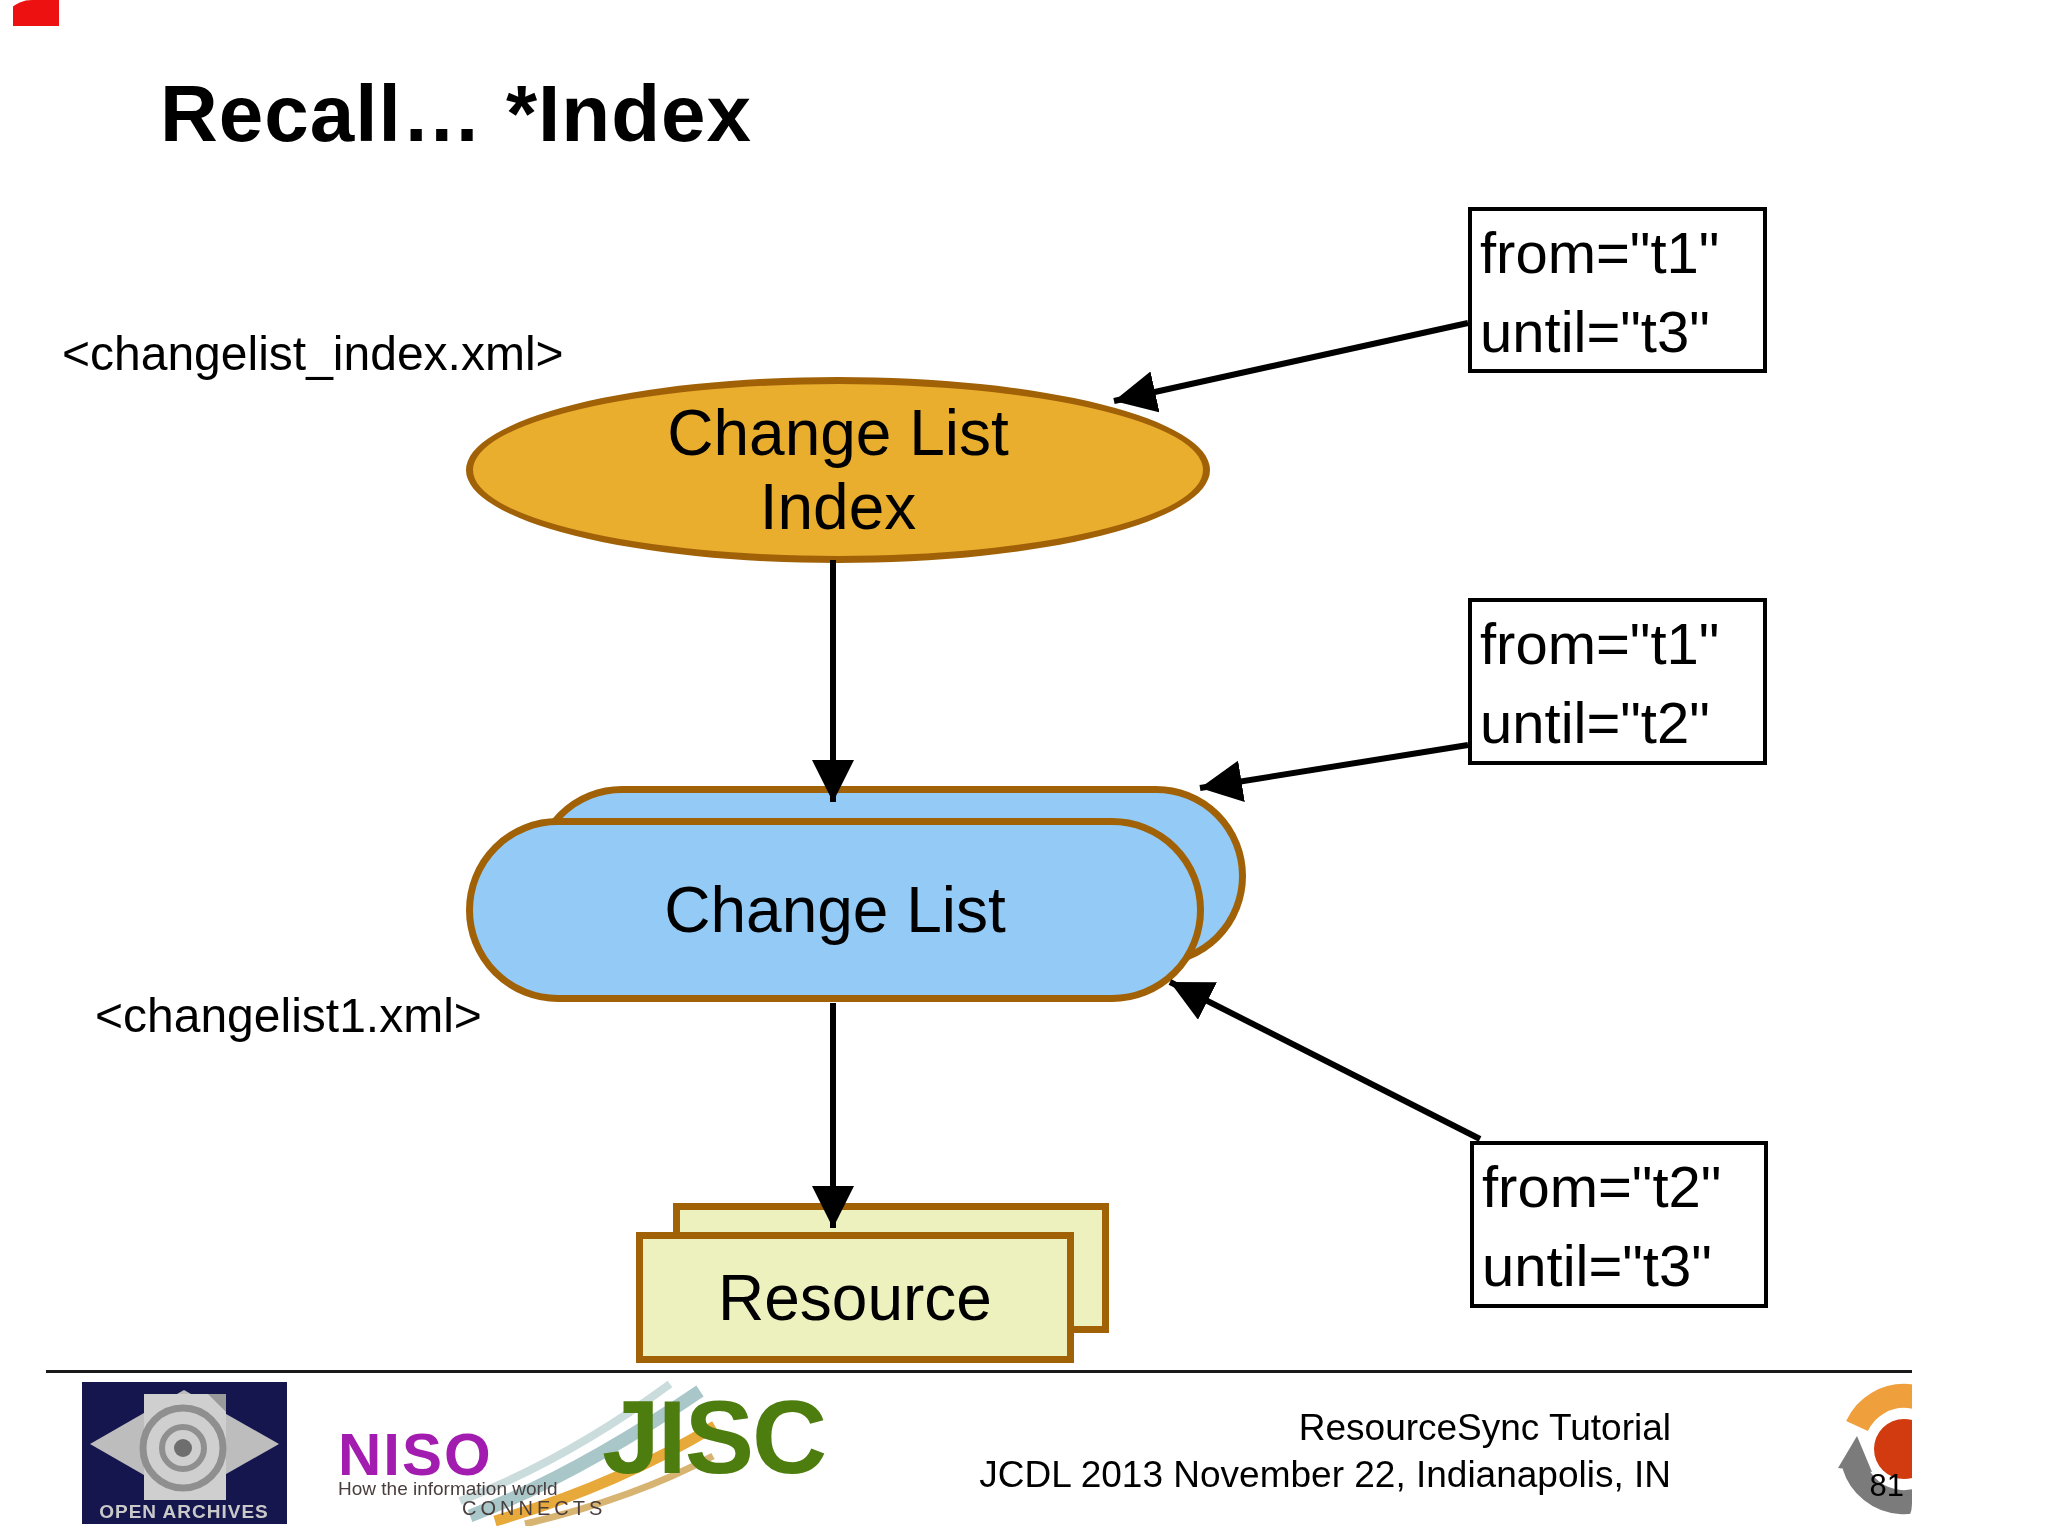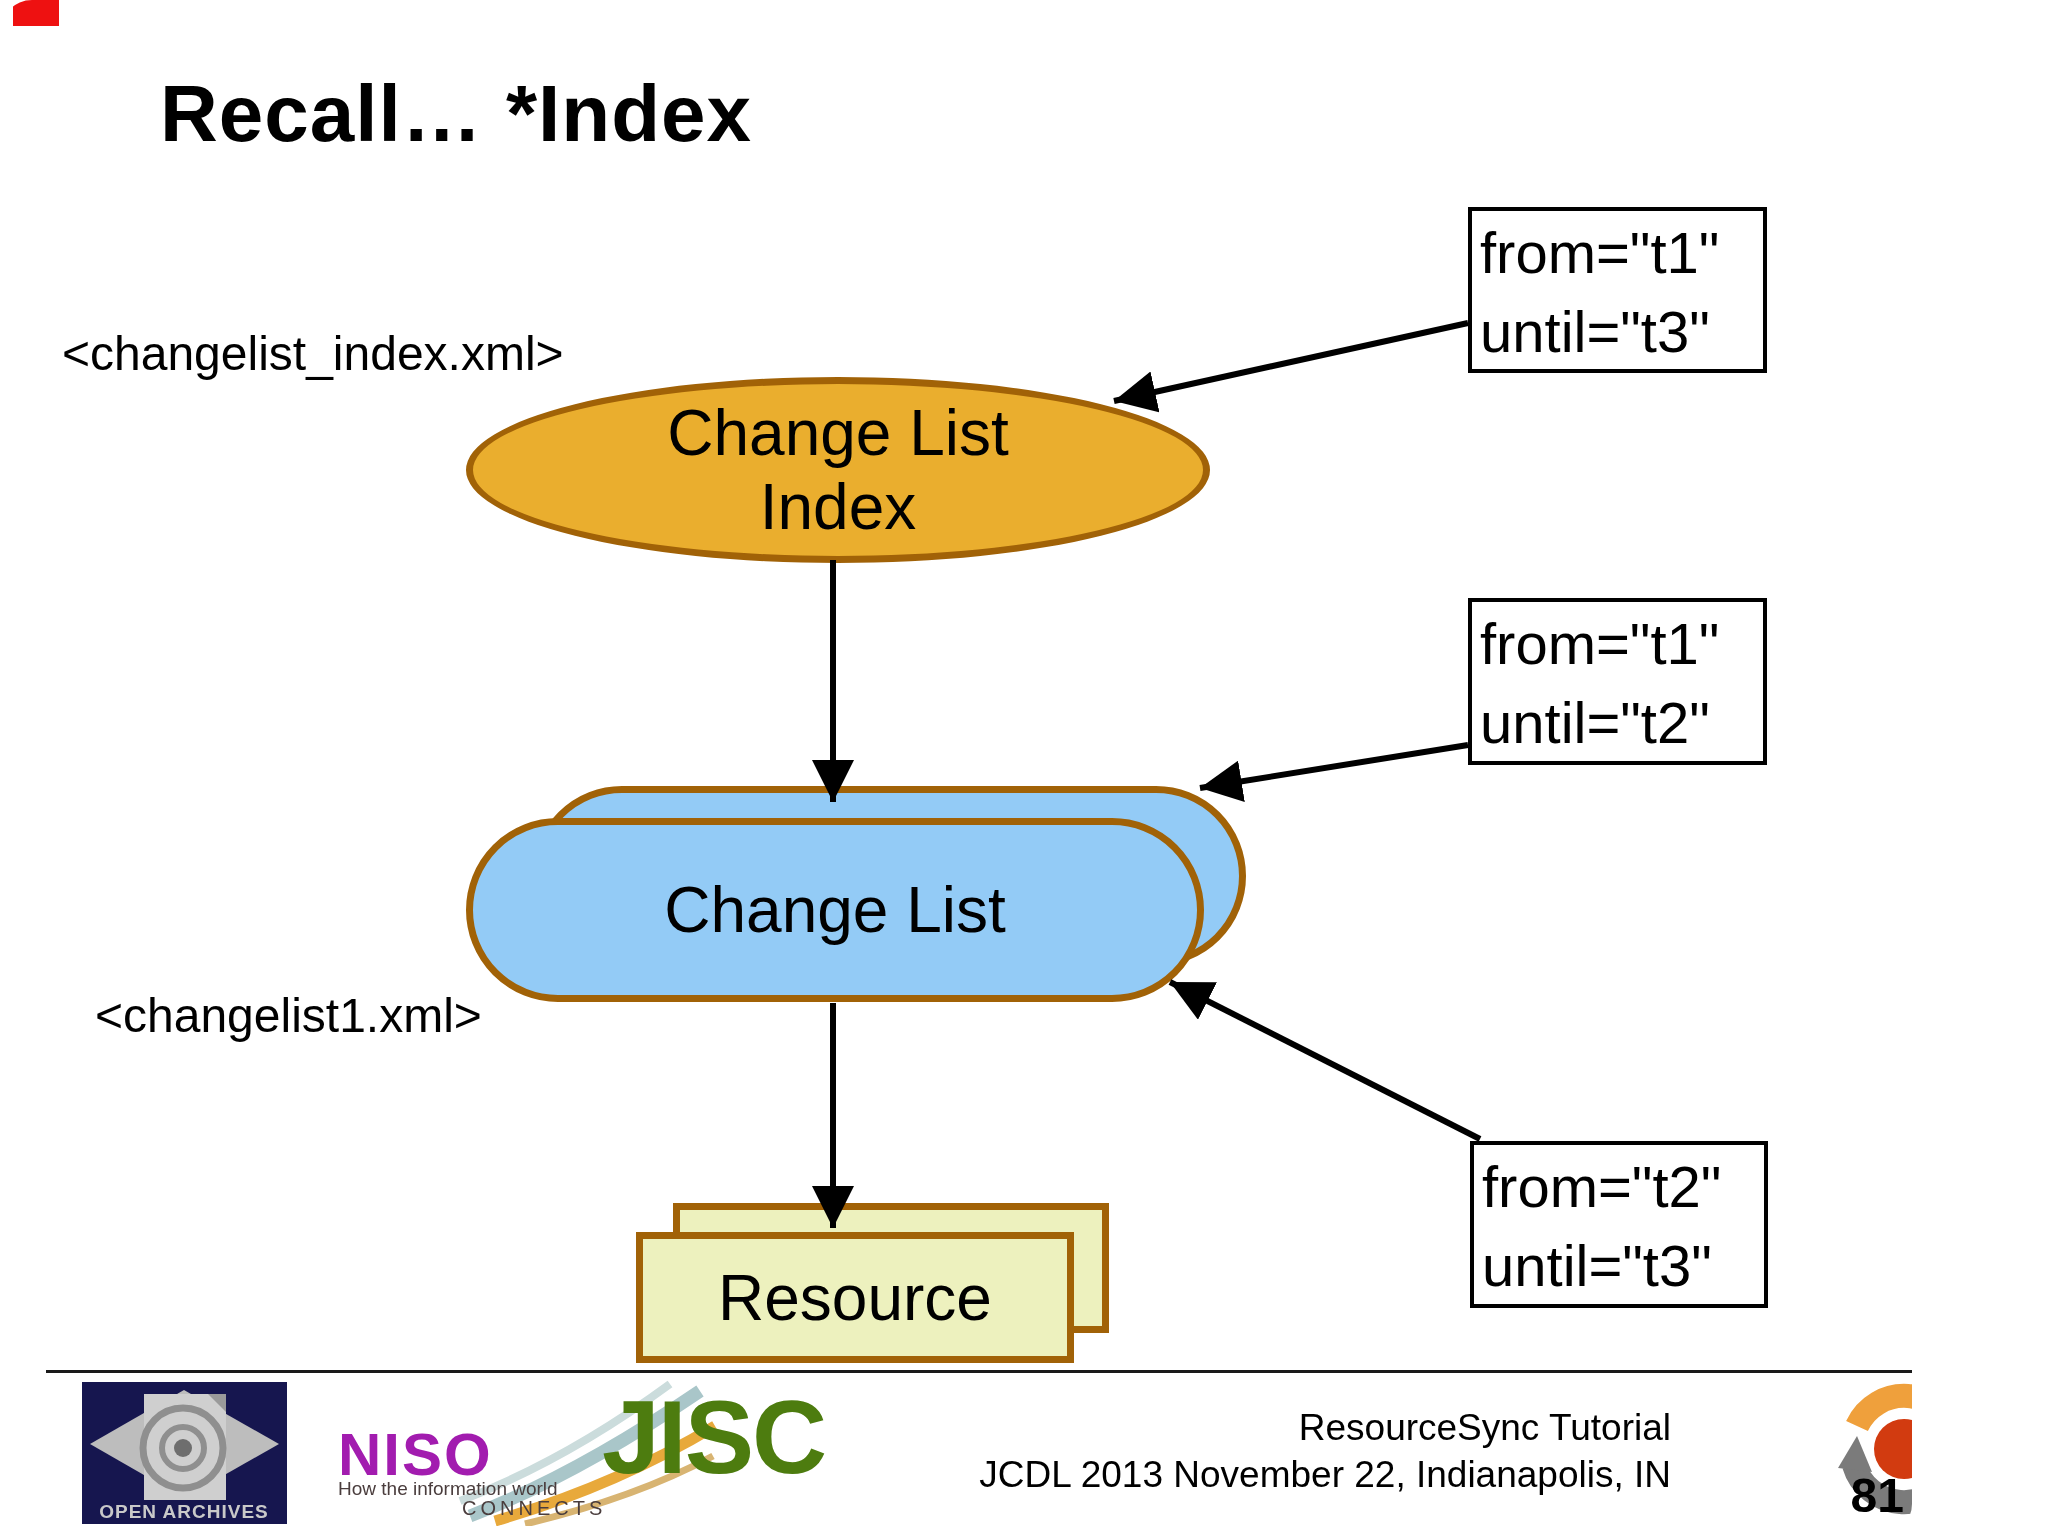--- a/index.html
+++ b/index.html
@@ -35,21 +35,21 @@
   
   .footer-rule{position:absolute;left:46px;top:1370px;width:1968px;border-top:3px solid #1a1a1a;}
   .oa-logo{position:absolute;left:82px;top:1382px;}
   .niso-swoosh{position:absolute;left:455px;top:1376px;}
   .niso-name{position:absolute;left:338px;top:1420px;font-size:60px;font-weight:bold;color:#a21caf;letter-spacing:2px;z-index:3;}
   .niso-tag1{position:absolute;left:338px;top:1478px;font-size:19px;color:#4a3d3d;z-index:3;}
   .niso-tag2{position:absolute;left:462px;top:1497px;font-size:20px;letter-spacing:4px;color:#4a3d3d;z-index:3;}
   .jisc-name{position:absolute;left:602px;top:1378px;font-size:104px;font-weight:bold;color:#4d7c0f;letter-spacing:-2px;z-index:3;}
   .credit{position:absolute;right:241px;top:1404px;text-align:right;font-size:37px;line-height:47px;margin-left:34px;}
   .rs-logo{position:absolute;left:1833px;top:1378px;}
-  .page-number{position:absolute;right:8px;top:1468px;font-size:48px;font-weight:bold;}
+  .page-number{position:absolute;right:8px;top:1468px;font-size:31px;font-weight:normal;}
 </style>
 </head>
 <body>
 
 <div id="slide">
 
   <div class="rec-mark"></div>
 
   <div class="title">Recall… *Index</div>
 

